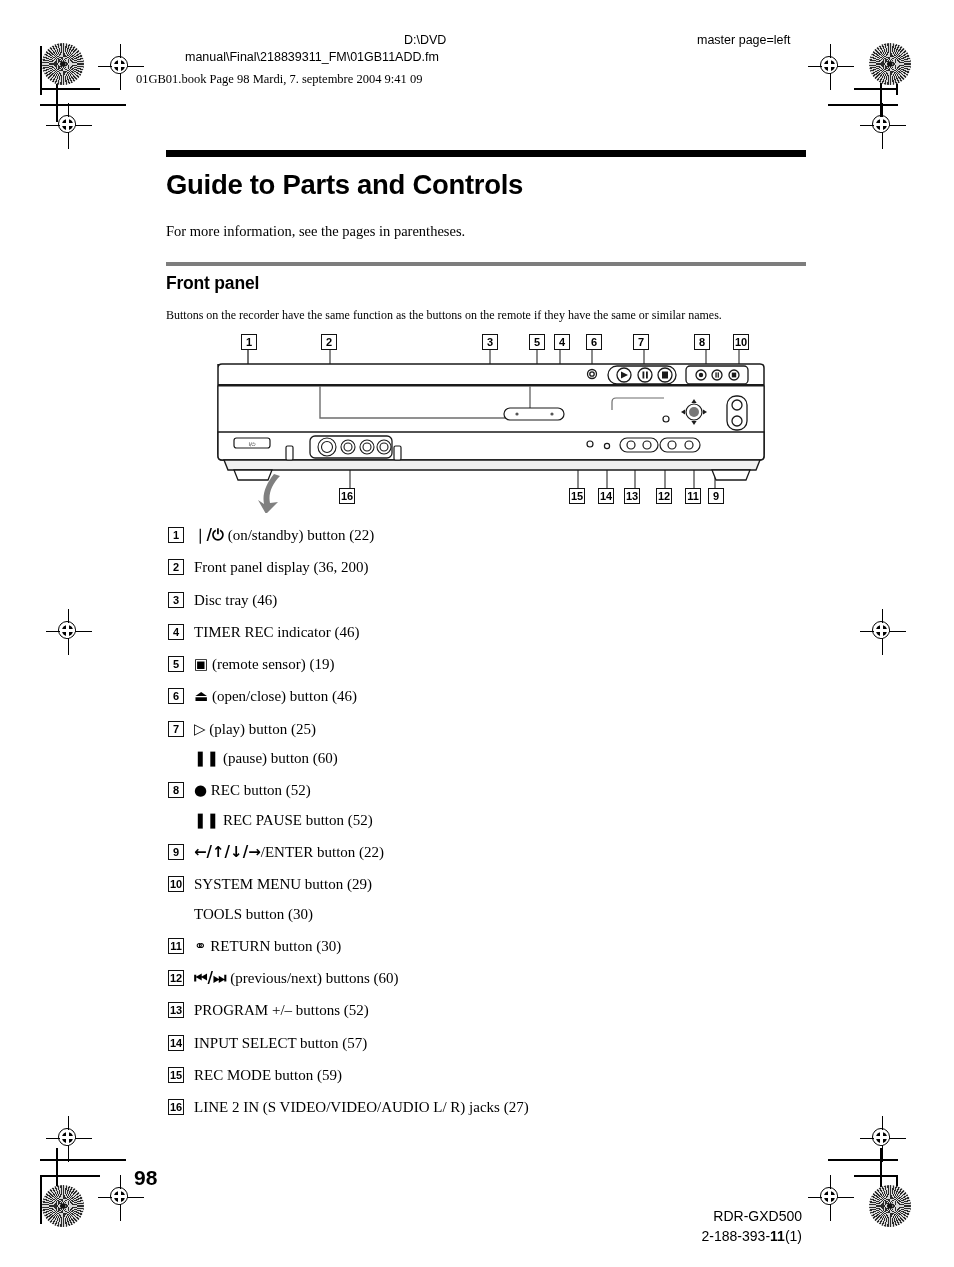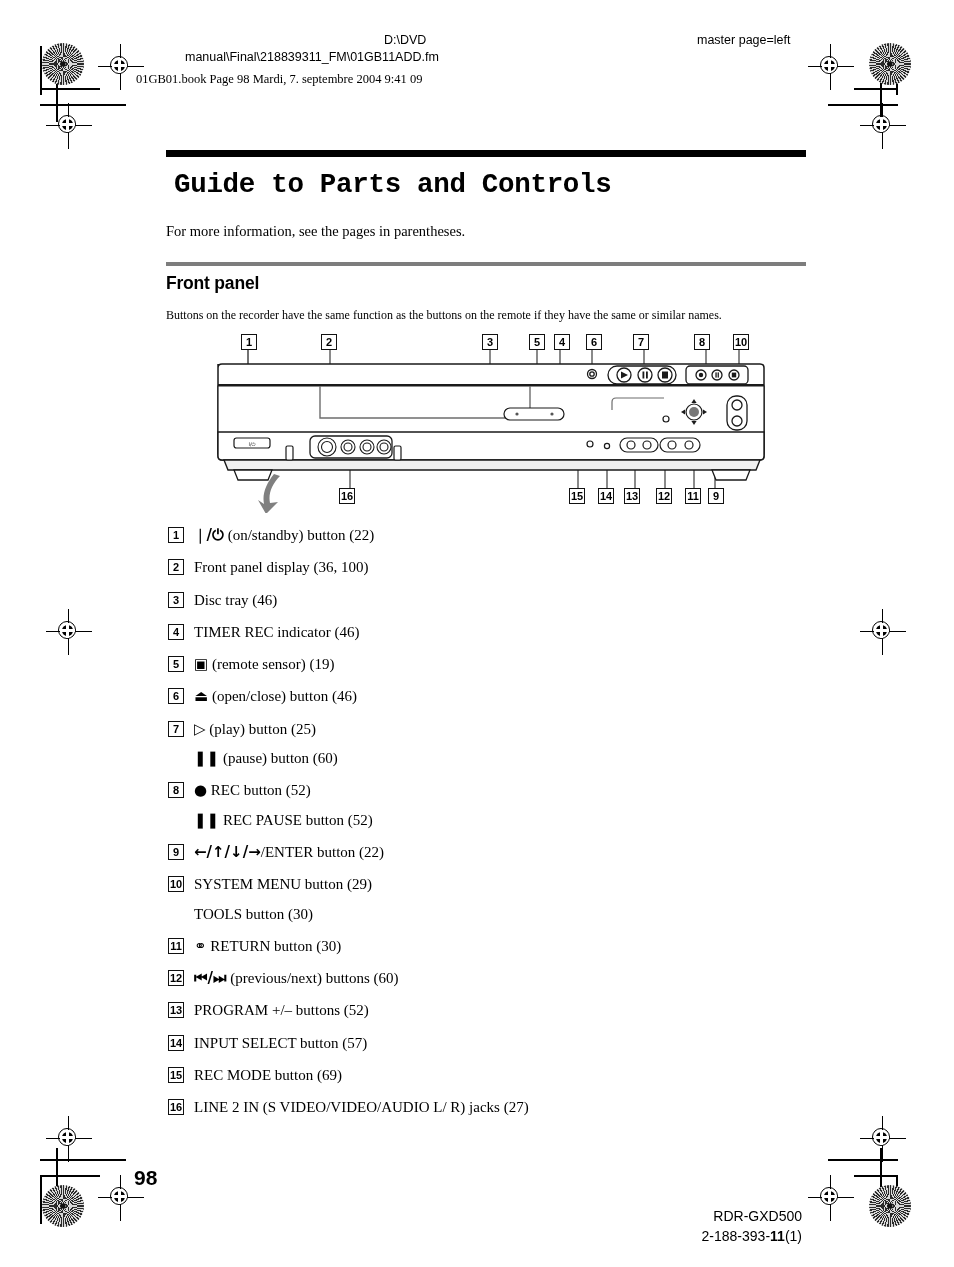--- a/index.html
+++ b/index.html
@@ -28,22 +28,22 @@
   
   .hdr-sans{font-family:"Liberation Sans", sans-serif;font-size:12.5px;}
   .hdr-serif{font-family:"Liberation Serif", serif;font-size:12.5px;}
 
   
   #content{position:absolute;left:166px;top:0;width:640px;}
 
   .rule-black{height:7px;background:#000;}
   .rule-gray{height:4px;background:#7d7d7d;}
 
-  h1.title{font-family:Liberation Mono, monospace;font-weight:bold;
-    font-size:27.5px;letter-spacing:-0.3px;margin:13px 0 0 8px;line-height:1.1;}
+  h1.title{font-family:Liberation Sans, sans-serif;font-weight:bold;
+    font-size:27.5px;letter-spacing:-0.3px;margin:13px 0 0 0;line-height:1.1;}
   p.intro{font-size:14.5px;margin:22px 0 0 0;line-height:1.35;}
   h2.sub{font-family:"Liberation Sans", sans-serif;font-weight:bold;font-size:17.5px;
     margin:7px 0 0 0;letter-spacing:-0.2px;}
   p.lead{font-size:12px;margin:13px 0 0 0;line-height:1.42;}
 
   
   ol.parts{list-style:none;margin:0;padding:0;}
   ol.parts > li{position:relative;padding-left:26px;margin-top:11px;font-size:15px;line-height:1.42;}
   .numbox{position:absolute;left:0;top:2px;display:inline-block;min-width:12px;height:14px;
     border:1.3px solid #111;font-family:"Liberation Sans", sans-serif;font-weight:bold;
@@ -143,21 +143,21 @@
       <div class="dot"></div>
     </div>
   <div class="reg" style="left:808px;top:1175px;">
       <div class="h"></div>
       <div class="v"></div>
       <div class="ring"></div>
       <div class="dot"></div>
     </div>
 </div>
 
-<div class="abs hdr-sans" style="left:384px;top:33px;">D:\DVD</div>
+<div class="abs hdr-sans" style="left:404px;top:33px;">D:\DVD</div>
 <div class="abs hdr-sans" style="left:185px;top:50px;">manual\Final\218839311_FM\01GB11ADD.fm</div>
 <div class="abs hdr-sans" style="left:697px;top:33px;">master page=left</div>
 <div class="abs hdr-serif" style="left:136px;top:72px;">01GB01.book  Page 98  Mardi, 7. septembre 2004  9:41 09</div>
 
 <div id="content">
 
   <div style="height:150px;"></div>
   <div class="rule-black"></div>
   <h1 class="title">Guide to Parts and Controls</h1>
   <p class="intro">For more information, see the pages in parentheses.</p>
@@ -348,34 +348,34 @@
   <span class="numbox" style="position:absolute;left:569px;top:488px;">15</span>
   <span class="numbox" style="position:absolute;left:598px;top:488px;">14</span>
   <span class="numbox" style="position:absolute;left:624px;top:488px;">13</span>
   <span class="numbox" style="position:absolute;left:656px;top:488px;">12</span>
   <span class="numbox" style="position:absolute;left:685px;top:488px;">11</span>
   <span class="numbox" style="position:absolute;left:708px;top:488px;">9</span>
 </div>
 
 <ol class="parts abs" id="parts-list" style="left:168px;top:514px;width:420px;">
     <li><span class="numbox">1</span><span><span class="gly-b">❘/⏻</span><span> (on/standby) button (22)</span></span></li>
-    <li><span class="numbox">2</span><span><span>Front panel display (36, 100)</span></span></li>
+    <li><span class="numbox">2</span><span><span>Front panel display (36, 200)</span></span></li>
     <li><span class="numbox">3</span><span><span>Disc tray (46)</span></span></li>
     <li><span class="numbox">4</span><span><span>TIMER REC indicator (46)</span></span></li>
     <li><span class="numbox">5</span><span><span class="gly-b">▣</span><span> (remote sensor) (19)</span></span></li>
     <li><span class="numbox">6</span><span><span class="gly-b">⏏</span><span> (open/close) button (46)</span></span></li>
     <li><span class="numbox">7</span><span><span class="gly-b">▷</span><span> (play) button (25)</span></span><span class="sub-line">❚❚ (pause) button (60)</span></li>
     <li><span class="numbox">8</span><span><span class="gly-b">●</span><span> REC button (52)</span></span><span class="sub-line">❚❚ REC PAUSE button (52)</span></li>
     <li><span class="numbox">9</span><span><span class="gly-b">←/↑/↓/→</span><span>/ENTER button (22)</span></span></li>
     <li><span class="numbox">10</span><span><span>SYSTEM MENU button (29)</span></span><span class="sub-line">TOOLS button (30)</span></li>
     <li><span class="numbox">11</span><span><span class="gly-b">⚭</span><span> RETURN button (30)</span></span></li>
     <li><span class="numbox">12</span><span><span class="gly-b">⏮/⏭</span><span> (previous/next) buttons (60)</span></span></li>
     <li><span class="numbox">13</span><span><span>PROGRAM +/– buttons (52)</span></span></li>
     <li><span class="numbox">14</span><span><span>INPUT SELECT button (57)</span></span></li>
-    <li><span class="numbox">15</span><span><span>REC MODE button (69)</span></span></li>
+    <li><span class="numbox">15</span><span><span>REC MODE button (59)</span></span></li>
     <li><span class="numbox">16</span><span><span>LINE 2 IN (S VIDEO/VIDEO/AUDIO L/ R) jacks (27)</span></span></li>
   </ol>
 
 <div class="pagenum">98</div>
 <div class="footer">
   <div>RDR-GXD500</div>
   <div><span>2-188-393-</span><b>11</b><span>(1)</span></div>
 </div>
 
 </body></html>

